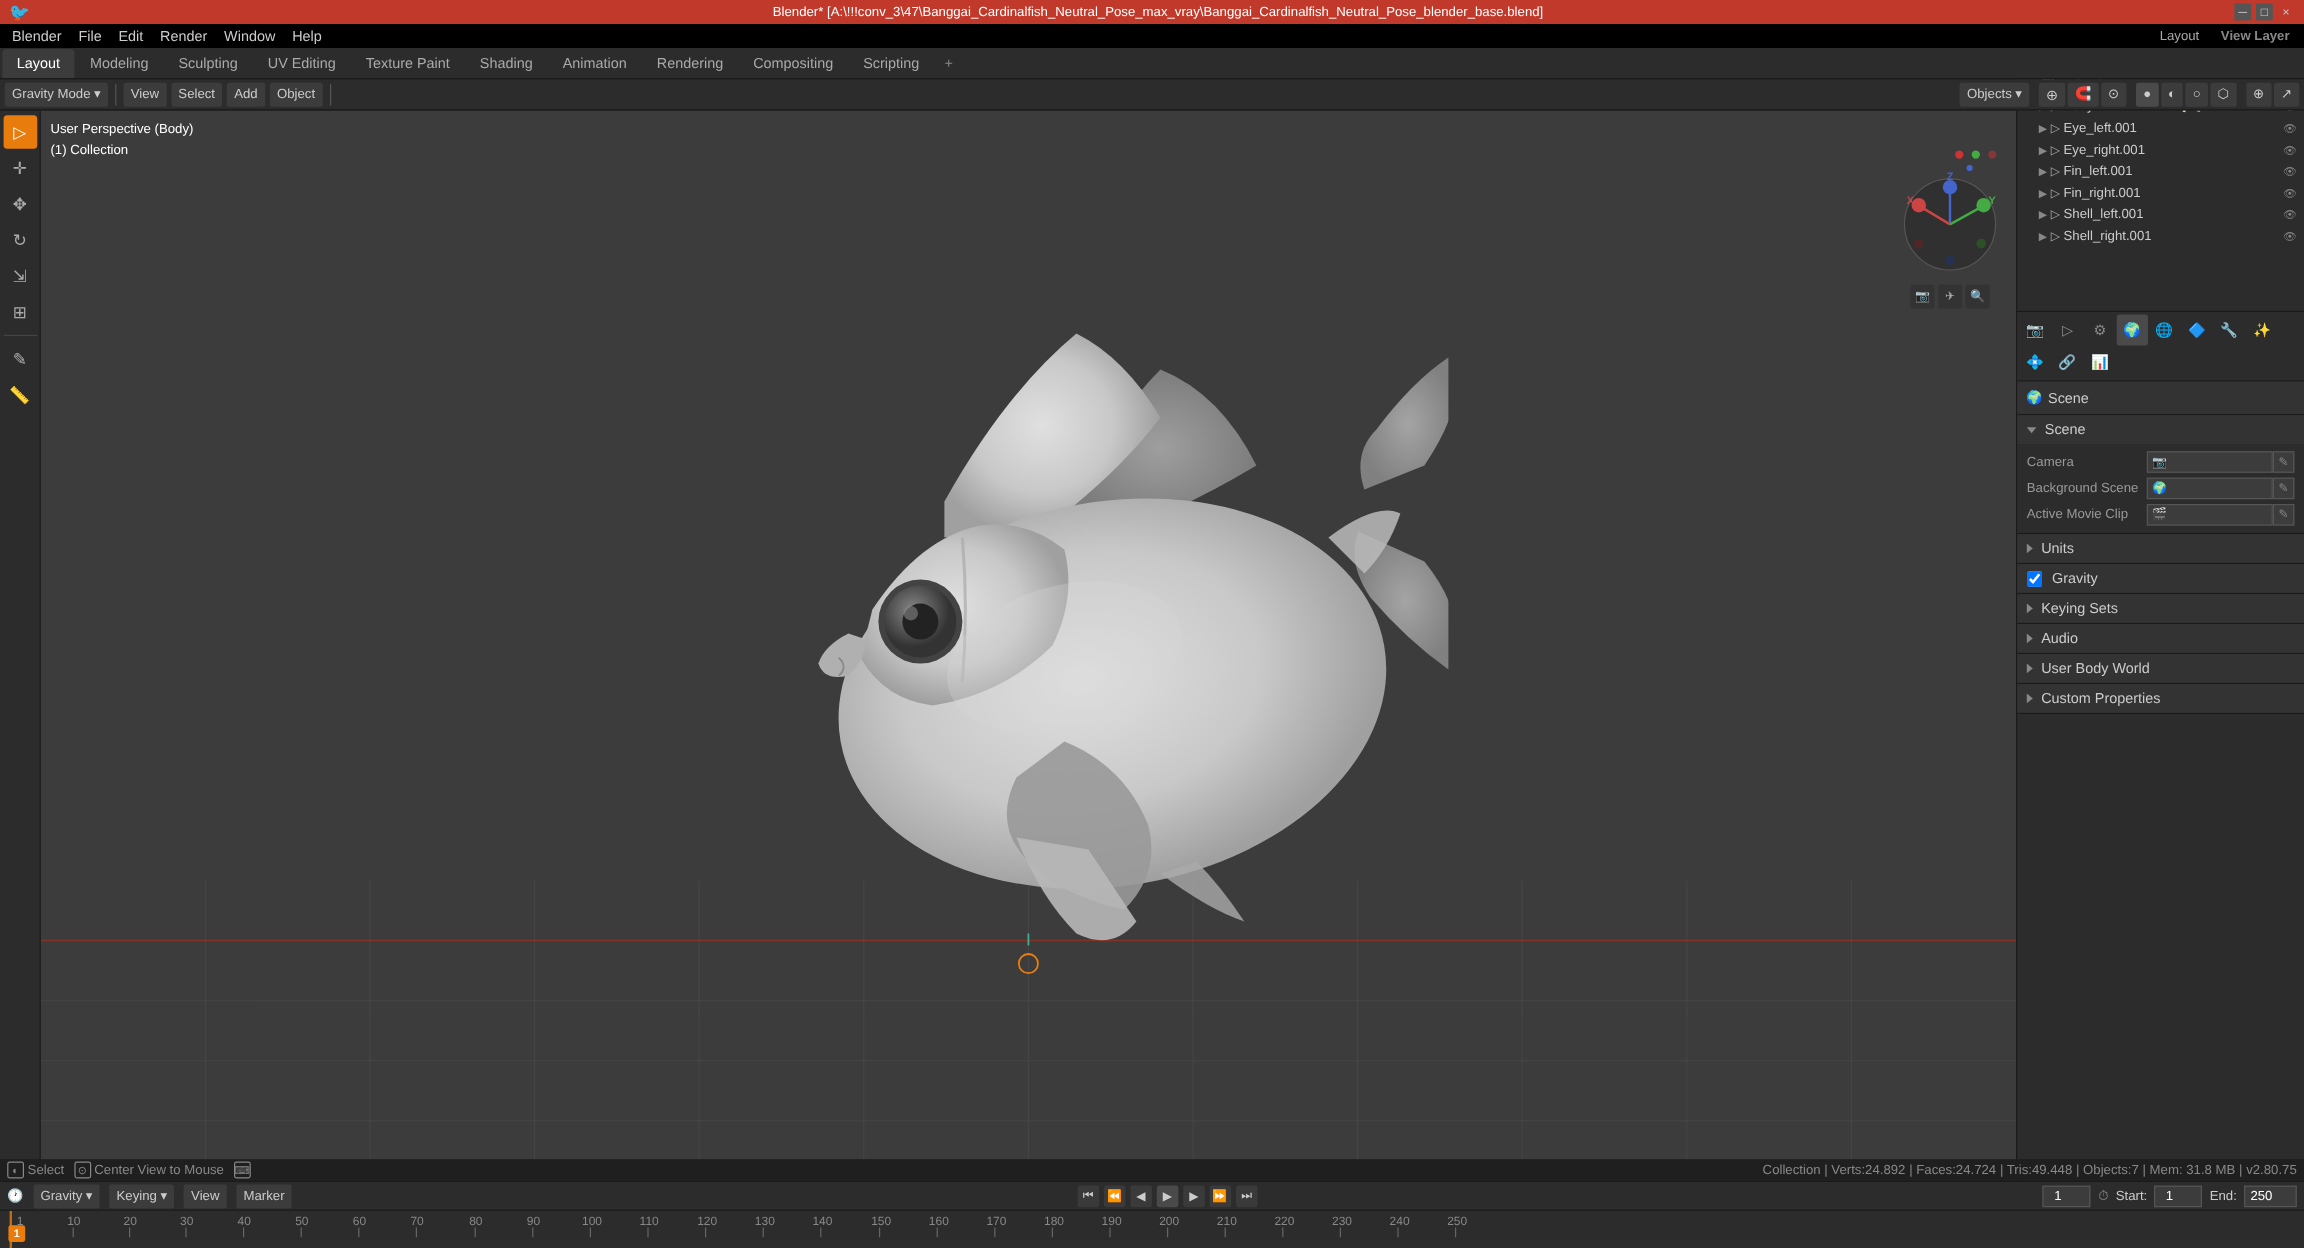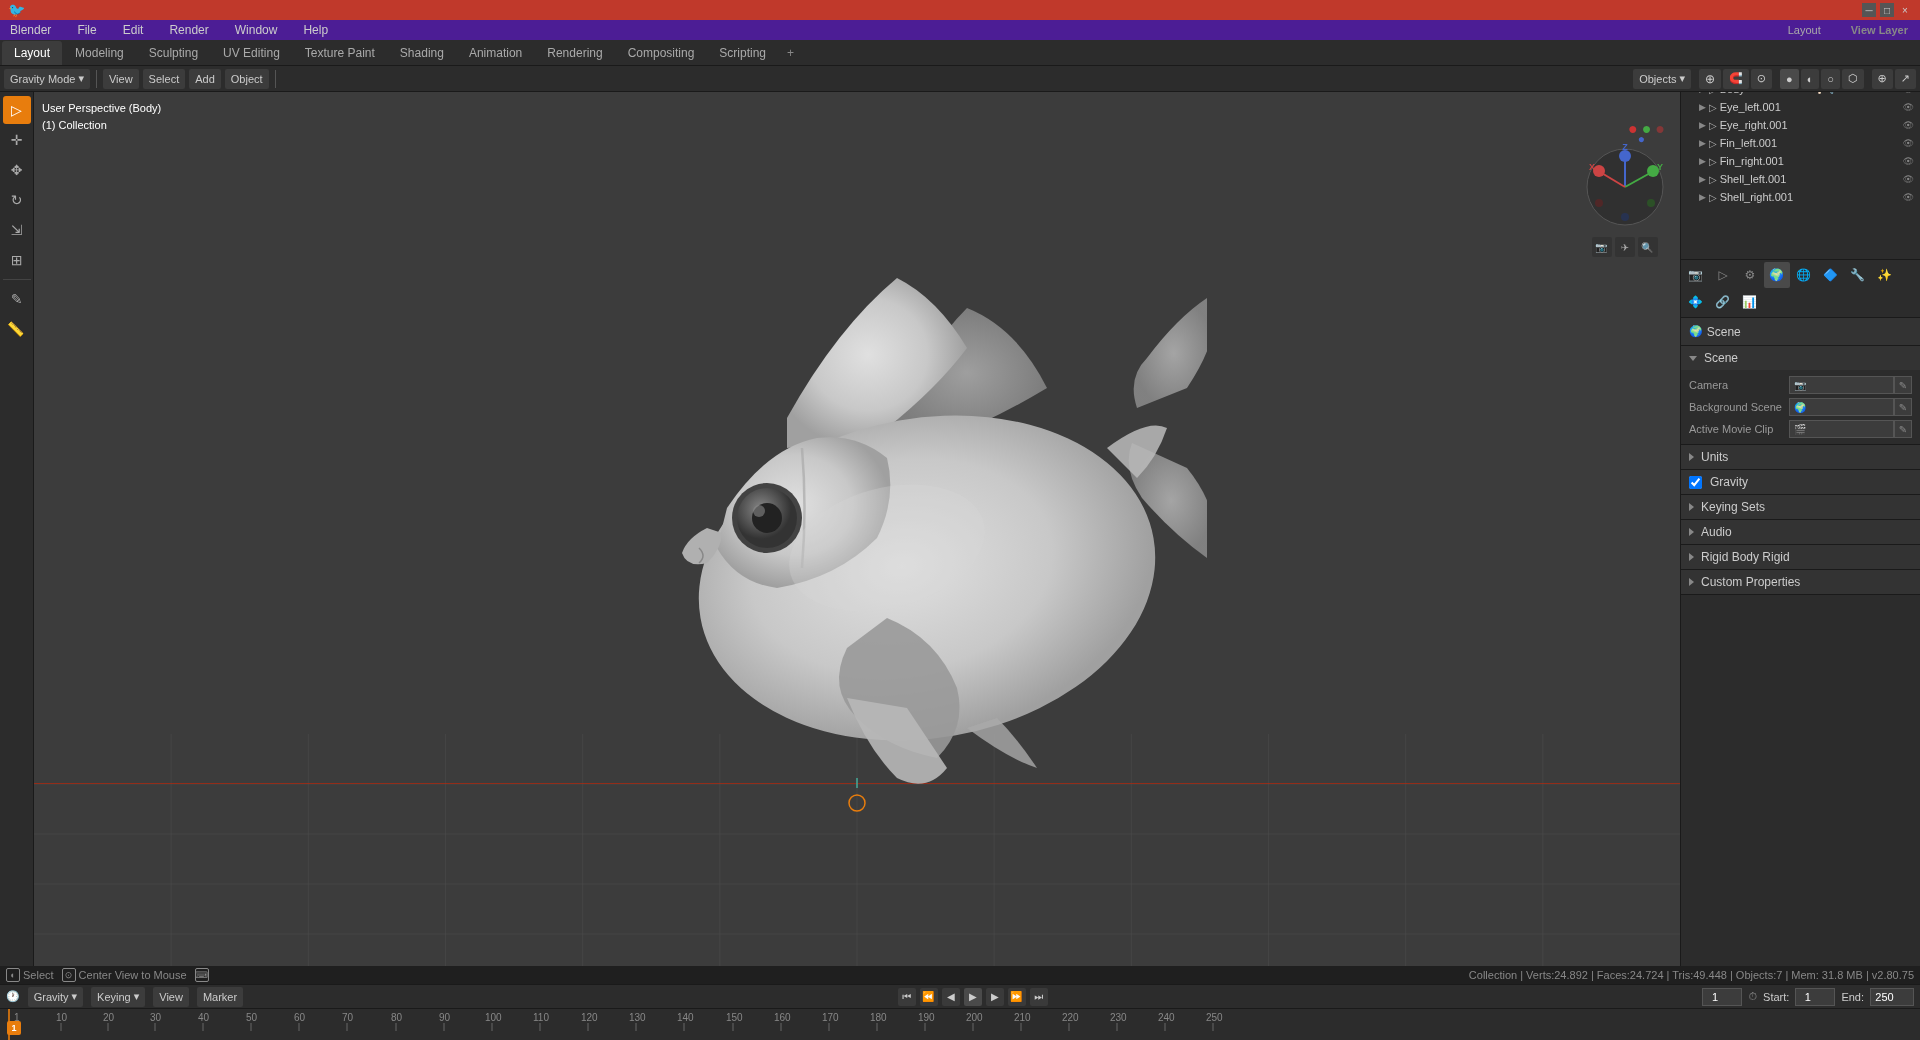--- a/index.html
+++ b/index.html
@@ -48,29 +48,29 @@
       align-items: center;
       justify-content: center;
       background: #555;
       color: #ccc;
     }
 
     
     #menu-bar {
       width: 100%;
       height: 20px;
-      background: #4c1d95;
+      background: #000000;
       display: flex;
       align-items: center;
       padding: 0 4px;
       position: absolute;
       top: 20px;
       left: 0;
       z-index: 99;
-      gap: 14px;
+      gap: 2px;
     }
     .menu-item {
       padding: 2px 6px;
       font-size: 12px;
       color: #ccc;
       cursor: pointer;
       border-radius: 2px;
     }
 
     
@@ -442,20 +442,21 @@
       opacity: 0.8;
     }
   </style>
 </head>
 <body>
 
 <div id="title-bar">
   <div id="title-bar-left" style="width:60px; display:flex; align-items:center; gap:4px;">
     <span style="color:#e87d0d; font-size:14px;">🐦</span>
   </div>
+  <div id="title-bar-text">Blender* [A:\!!!conv_3\47\Banggai_Cardinalfish_Neutral_Pose_max_vray\Banggai_Cardinalfish_Neutral_Pose_blender_base.blend]</div>
   <div id="title-bar-controls">
     <button class="title-btn">─</button>
     <button class="title-btn">□</button>
     <button class="title-btn" style="background:#c0392b;">×</button>
   </div>
 </div>
 
 <div id="menu-bar">
   <span class="menu-item">Blender</span>
   <span class="menu-item">File</span>
@@ -802,21 +803,21 @@
     <div class="props-section">
       <div class="props-section-header">
         <span class="chevron-right"></span>
         <span>Audio</span>
       </div>
     </div>
 
     <div class="props-section">
       <div class="props-section-header">
         <span class="chevron-right"></span>
-        <span>Rigid Body Rigid</span>
+        <span>User Body World</span>
       </div>
     </div>
 
     <div class="props-section">
       <div class="props-section-header">
         <span class="chevron-right"></span>
         <span>Custom Properties</span>
       </div>
     </div>
   </div>

